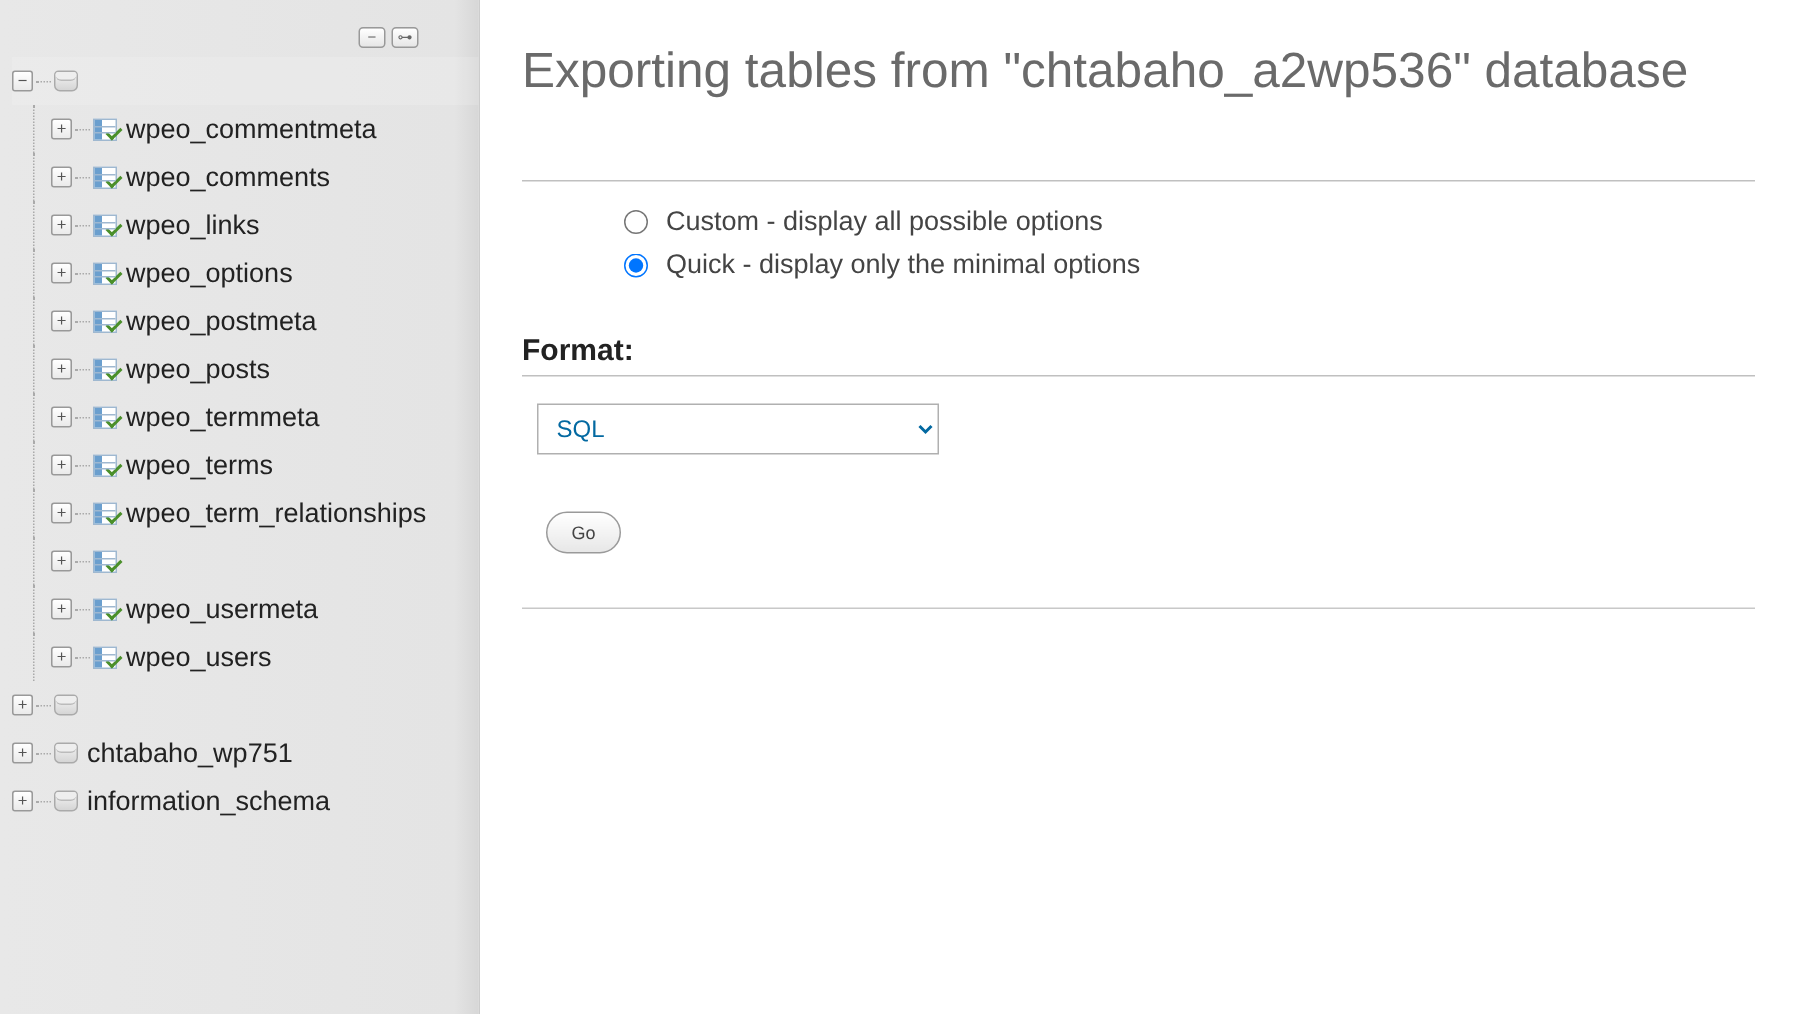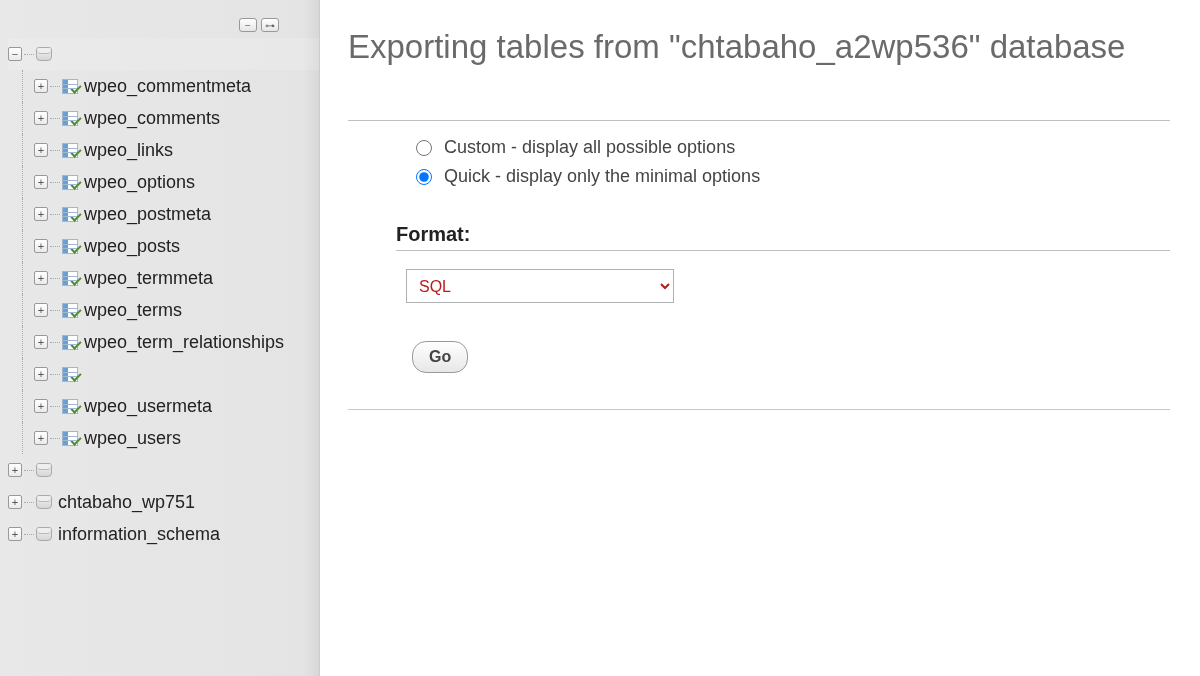--- a/index.html
+++ b/index.html
@@ -118,39 +118,39 @@
     border-bottom: 1px solid #c0c0c0;
     margin: 4px 0 16px 0;
   }
   .radio-group { padding-left: 68px; }
   .radio-row {
     display:flex; align-items:center; gap:12px;
     margin: 8px 0;
     font-size: 18px; color:#444;
   }
   input[type=radio]{ width:16px; height:16px; }
-  .format-block { margin-top: 36px; margin-left: 48px; }
+  .format-block { margin-top: 36px; }
   .select-wrap { margin: 18px 0 38px 10px; }
   select.fmt {
     width: 268px;
     height: 34px;
     border: 1px solid #b0b0b0;
     background: #fff;
     font-size: 16px;
     padding: 2px 8px;
-    color: #b91c1c;
+    color: #0369a1;
   }
   .go-btn {
     margin-left: 16px;
     padding: 6px 16px;
     border: 1px solid #9a9a9a;
     border-radius: 14px;
     background: linear-gradient(#ffffff,#e7e7e7);
-    font-size: 16px;
-    font-weight: bold;
+    font-size: 12px;
+    font-weight: normal;
     color: #444;
     cursor: pointer;
   }
   .end-rule { margin-top: 36px; border:none; border-bottom:1px solid #c8c8c8; }
 </style>
 </head>
 <body>
 
 <div class="sidebar">
   <div class="sidebar-toolbar">

